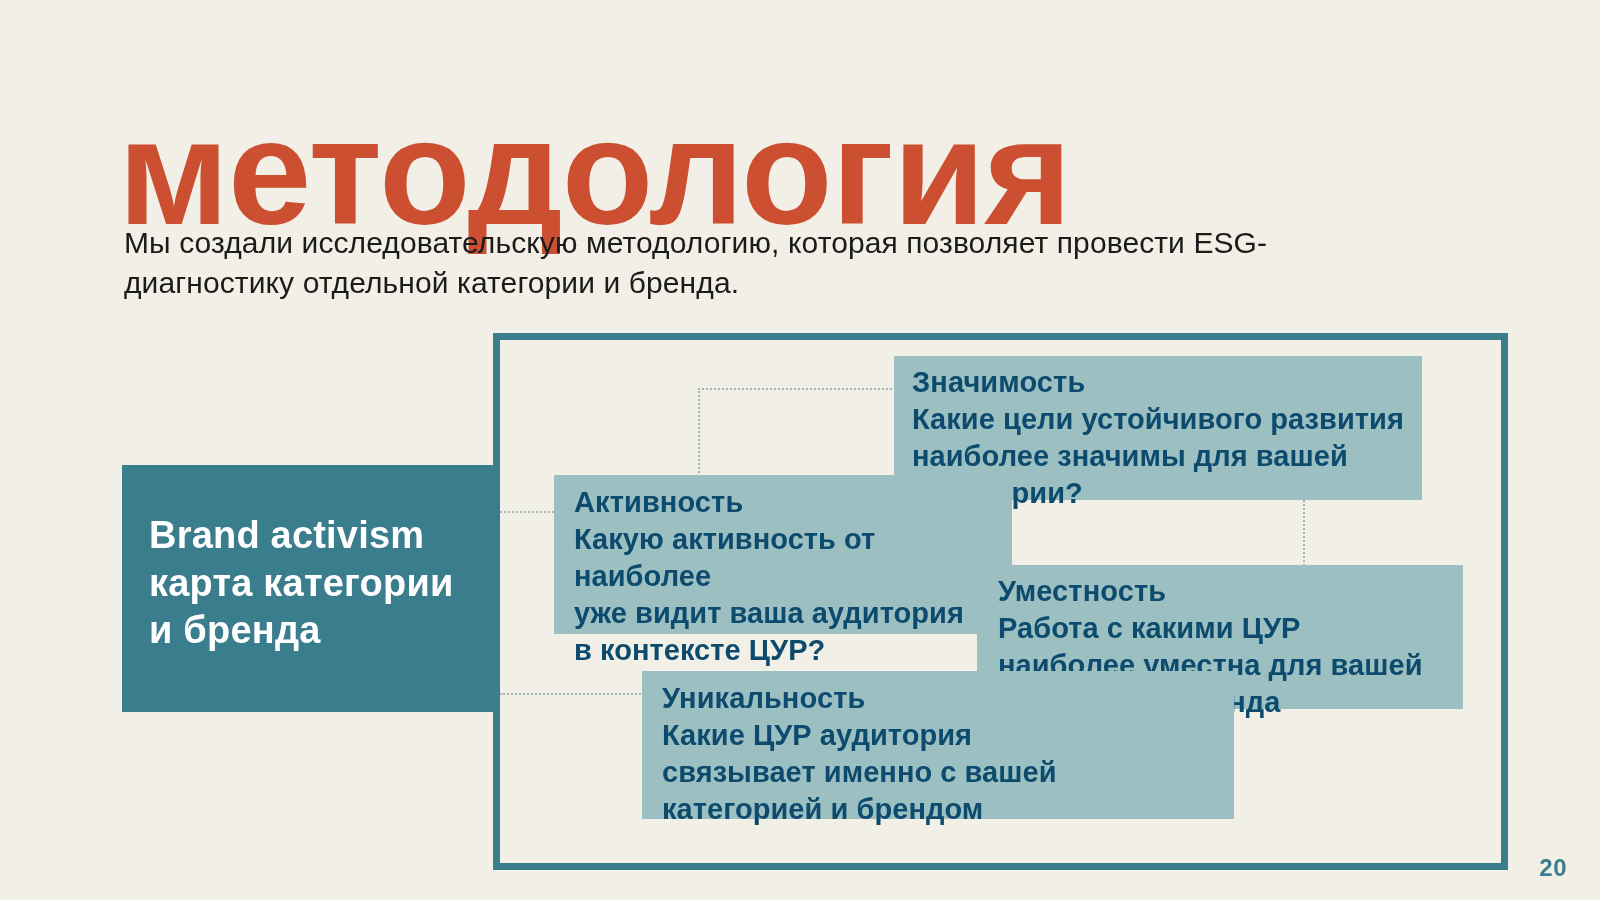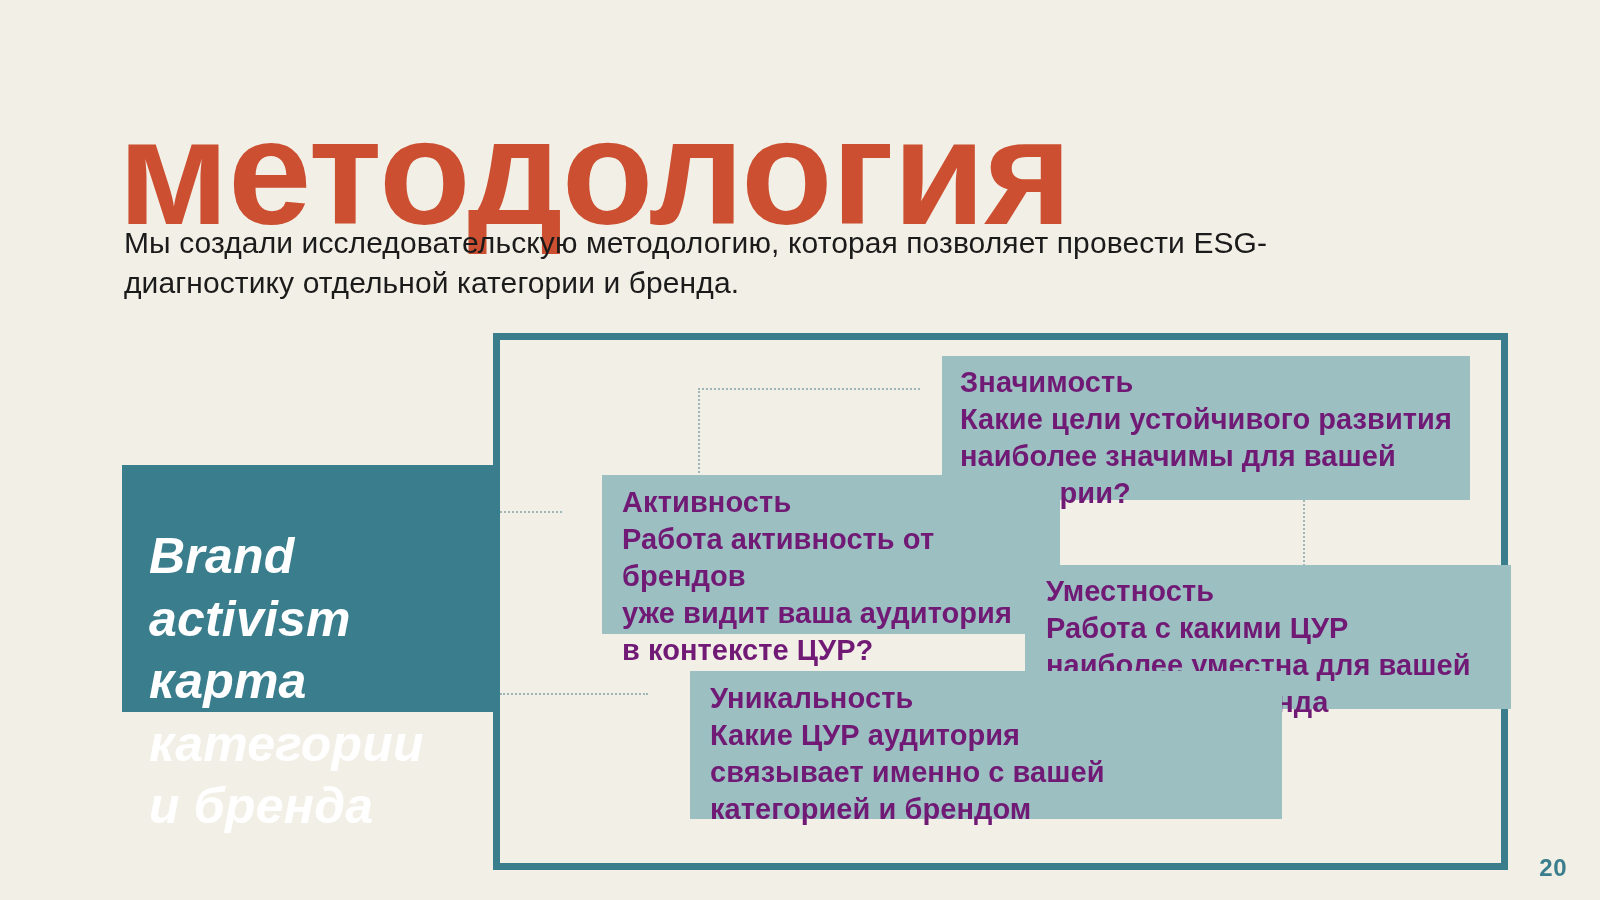--- a/index.html
+++ b/index.html
@@ -82,38 +82,36 @@
     left: 122px;
     top: 465px;
     width: 378px;
     height: 247px;
     background: #3A7D8C;
     color: #FFFFFF;
   }
   #root-box-label {
     position: absolute;
     left: 27px;
-    top: 60px;
+    top: 47px;
     right: 14px;
     font-family: "Liberation Sans Narrow", "Liberation Sans", sans-serif;
     font-weight: 700;
-    font-size: 50px;
+    font-size: 38px;
     line-height: 1.25;
     letter-spacing: 0.2px;
     white-space: pre-line;
-    font-style: italic;
   }
 
   
   .pillar-box {
     position: absolute;
     background: #9CC0C2;
-    color: #701a75;
+    color: #0c4a6e;
     box-sizing: border-box;
-    margin-left: 48px;
   }
   .pillar-title {
     font-family: "Liberation Sans Narrow", "Liberation Sans", sans-serif;
     font-weight: 700;
     font-size: 29px;
     line-height: 1.16;
     letter-spacing: 0.1px;
     margin-bottom: 1px;
   }
   .pillar-body {
@@ -178,21 +176,21 @@
 
   <div class="pillar-box" id="pillar-significance">
     <div class="pillar-title">Значимость</div>
     <div class="pillar-body">Какие цели устойчивого развития
 наиболее значимы для вашей
 аудитории?</div>
   </div>
 
   <div class="pillar-box" id="pillar-activity">
     <div class="pillar-title">Активность</div>
-    <div class="pillar-body">Работа активность от брендов
+    <div class="pillar-body">Какую активность от наиболее
 уже видит ваша аудитория
 в контексте ЦУР?</div>
   </div>
 
   <div class="pillar-box" id="pillar-relevance">
     <div class="pillar-title">Уместность</div>
     <div class="pillar-body">Работа с какими ЦУР
 наиболее уместна для вашей
 категории и бренда</div>
   </div>

